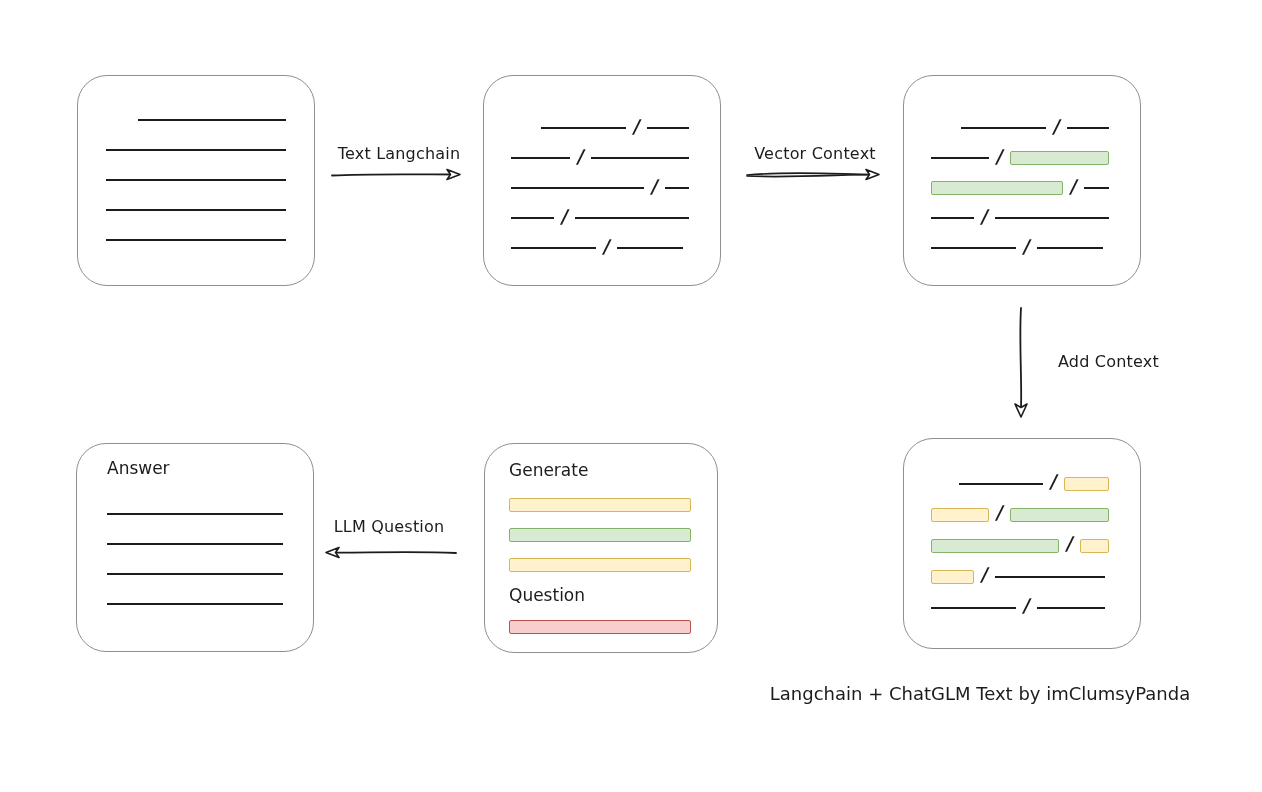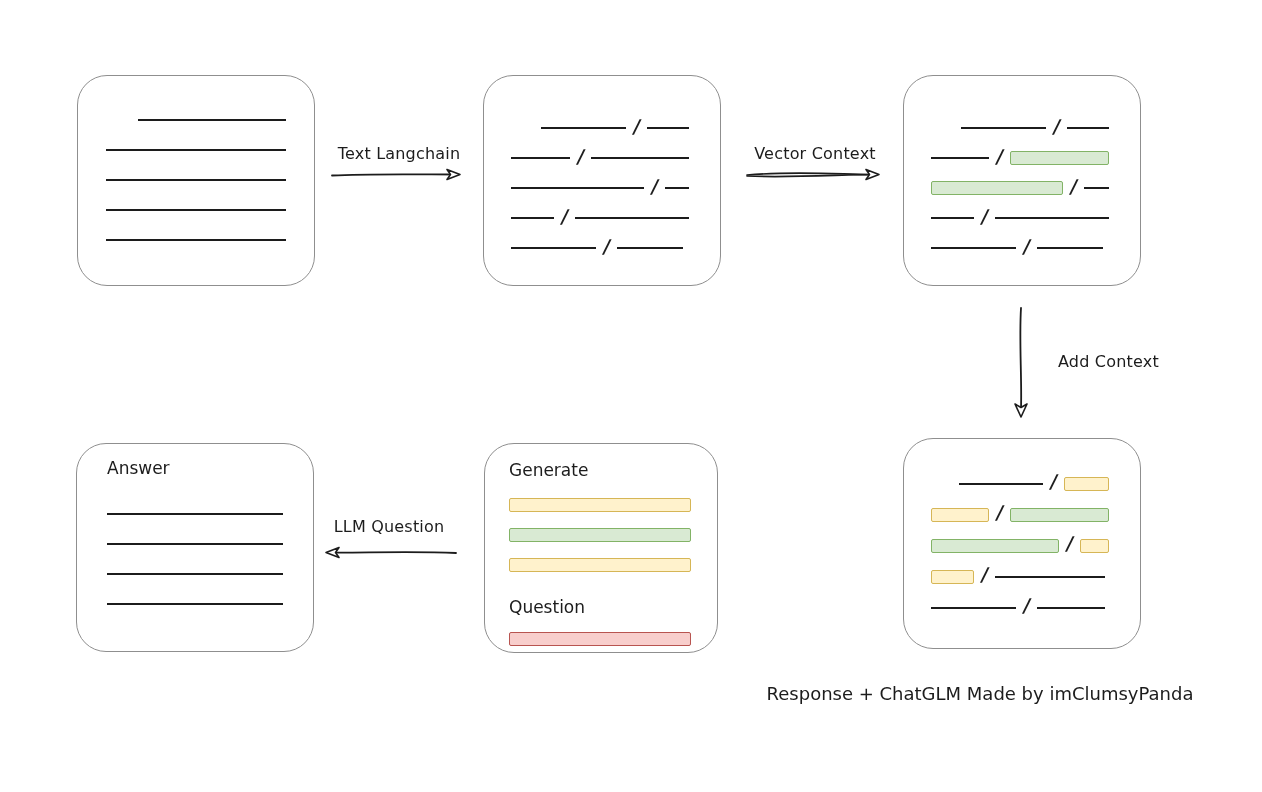--- a/index.html
+++ b/index.html
@@ -181,21 +181,21 @@
         <div class="row">
           <div class="bar bar-yellow" style="width: 100%;"></div>
         </div>
         <div class="row">
           <div class="bar bar-green" style="width: 100%;"></div>
         </div>
         <div class="row">
           <div class="bar bar-yellow" style="width: 100%;"></div>
         </div>
       </div>
-    <div class="inbox-label" style="margin-top:16px;">Question</div>
+    <div class="inbox-label" style="margin-top:4px;">Question</div>
     <div class="rows" style="margin-top:6px;">
         <div class="row">
           <div class="bar bar-red" style="width: 100%;"></div>
         </div>
       </div>
   </div>
 
   <div class="arrow-assembly" style="left:318px; top:517px; width:142px;">
     <div class="arrow-label">LLM Question</div>
     <svg class="sketch" width="142" height="20" viewBox="0 0 142 20" style="margin-top:5px;">
@@ -215,15 +215,15 @@
         </div>
         <div class="row">
           <div class="hline" style="width: 100%;"></div>
         </div>
         <div class="row">
           <div class="hline" style="width: 100%;"></div>
         </div>
       </div>
   </div>
 
-  <div id="footer-text">Response + ChatGLM Made by imClumsyPanda</div>
+  <div id="footer-text">Langchain + ChatGLM Text by imClumsyPanda</div>
 
 </div>
 
 </body></html>

